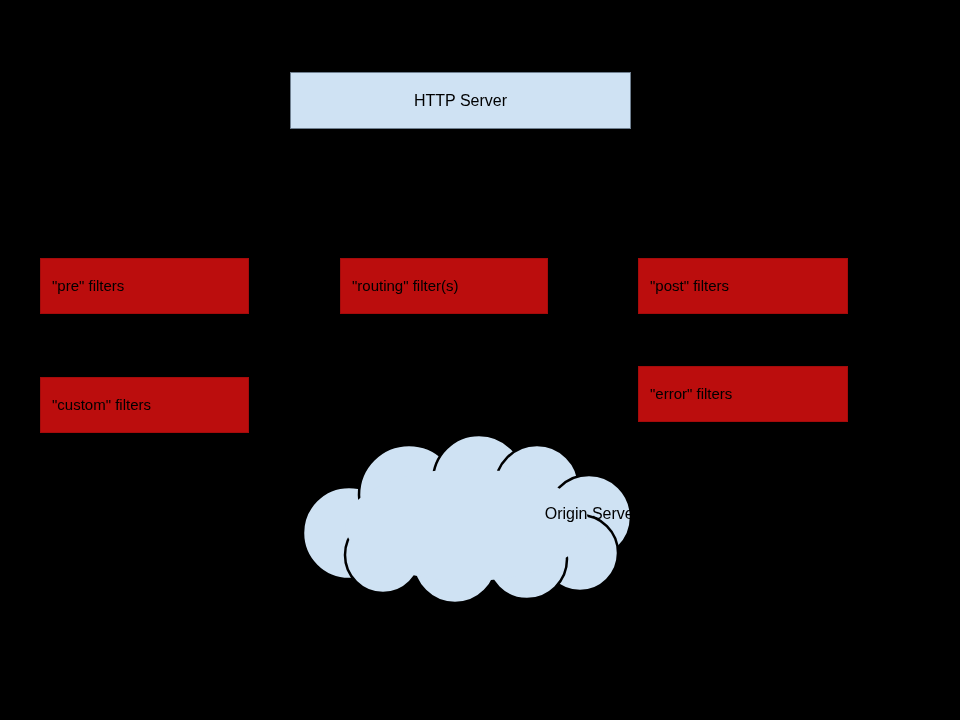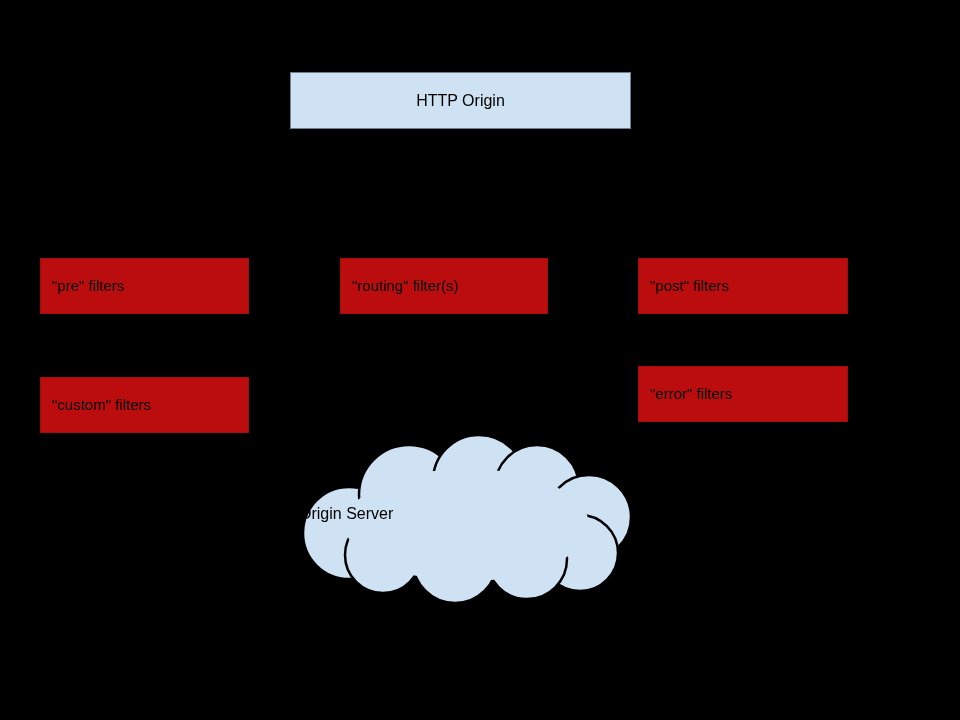--- a/index.html
+++ b/index.html
@@ -48,35 +48,35 @@
   .cloud-wrap {
     position: absolute;
     left: 283px;
     top: 433px;
     width: 352px;
     height: 170px;
   }
   .cloud-wrap svg { display: block; width: 100%; height: 100%; }
   .cloud-label {
     position: absolute;
-    left: 16px;
+    left: 4px;
     top: 72px;
     width: 100%;
-    text-align: left;
+    text-align: right;
     font-size: 16px;
     color: #000000;
   }
 </style>
 </head>
 <body>
 
 <div class="canvas">
 
   <div class="node request-box">
-    <span>HTTP Origin</span>
+    <span>HTTP Server</span>
   </div>
 
   <div class="node filter-box pre-box">
     <span>"pre" filters</span>
   </div>
 
   <div class="node filter-box routing-box">
     <span>"routing" filter(s)</span>
   </div>
 

